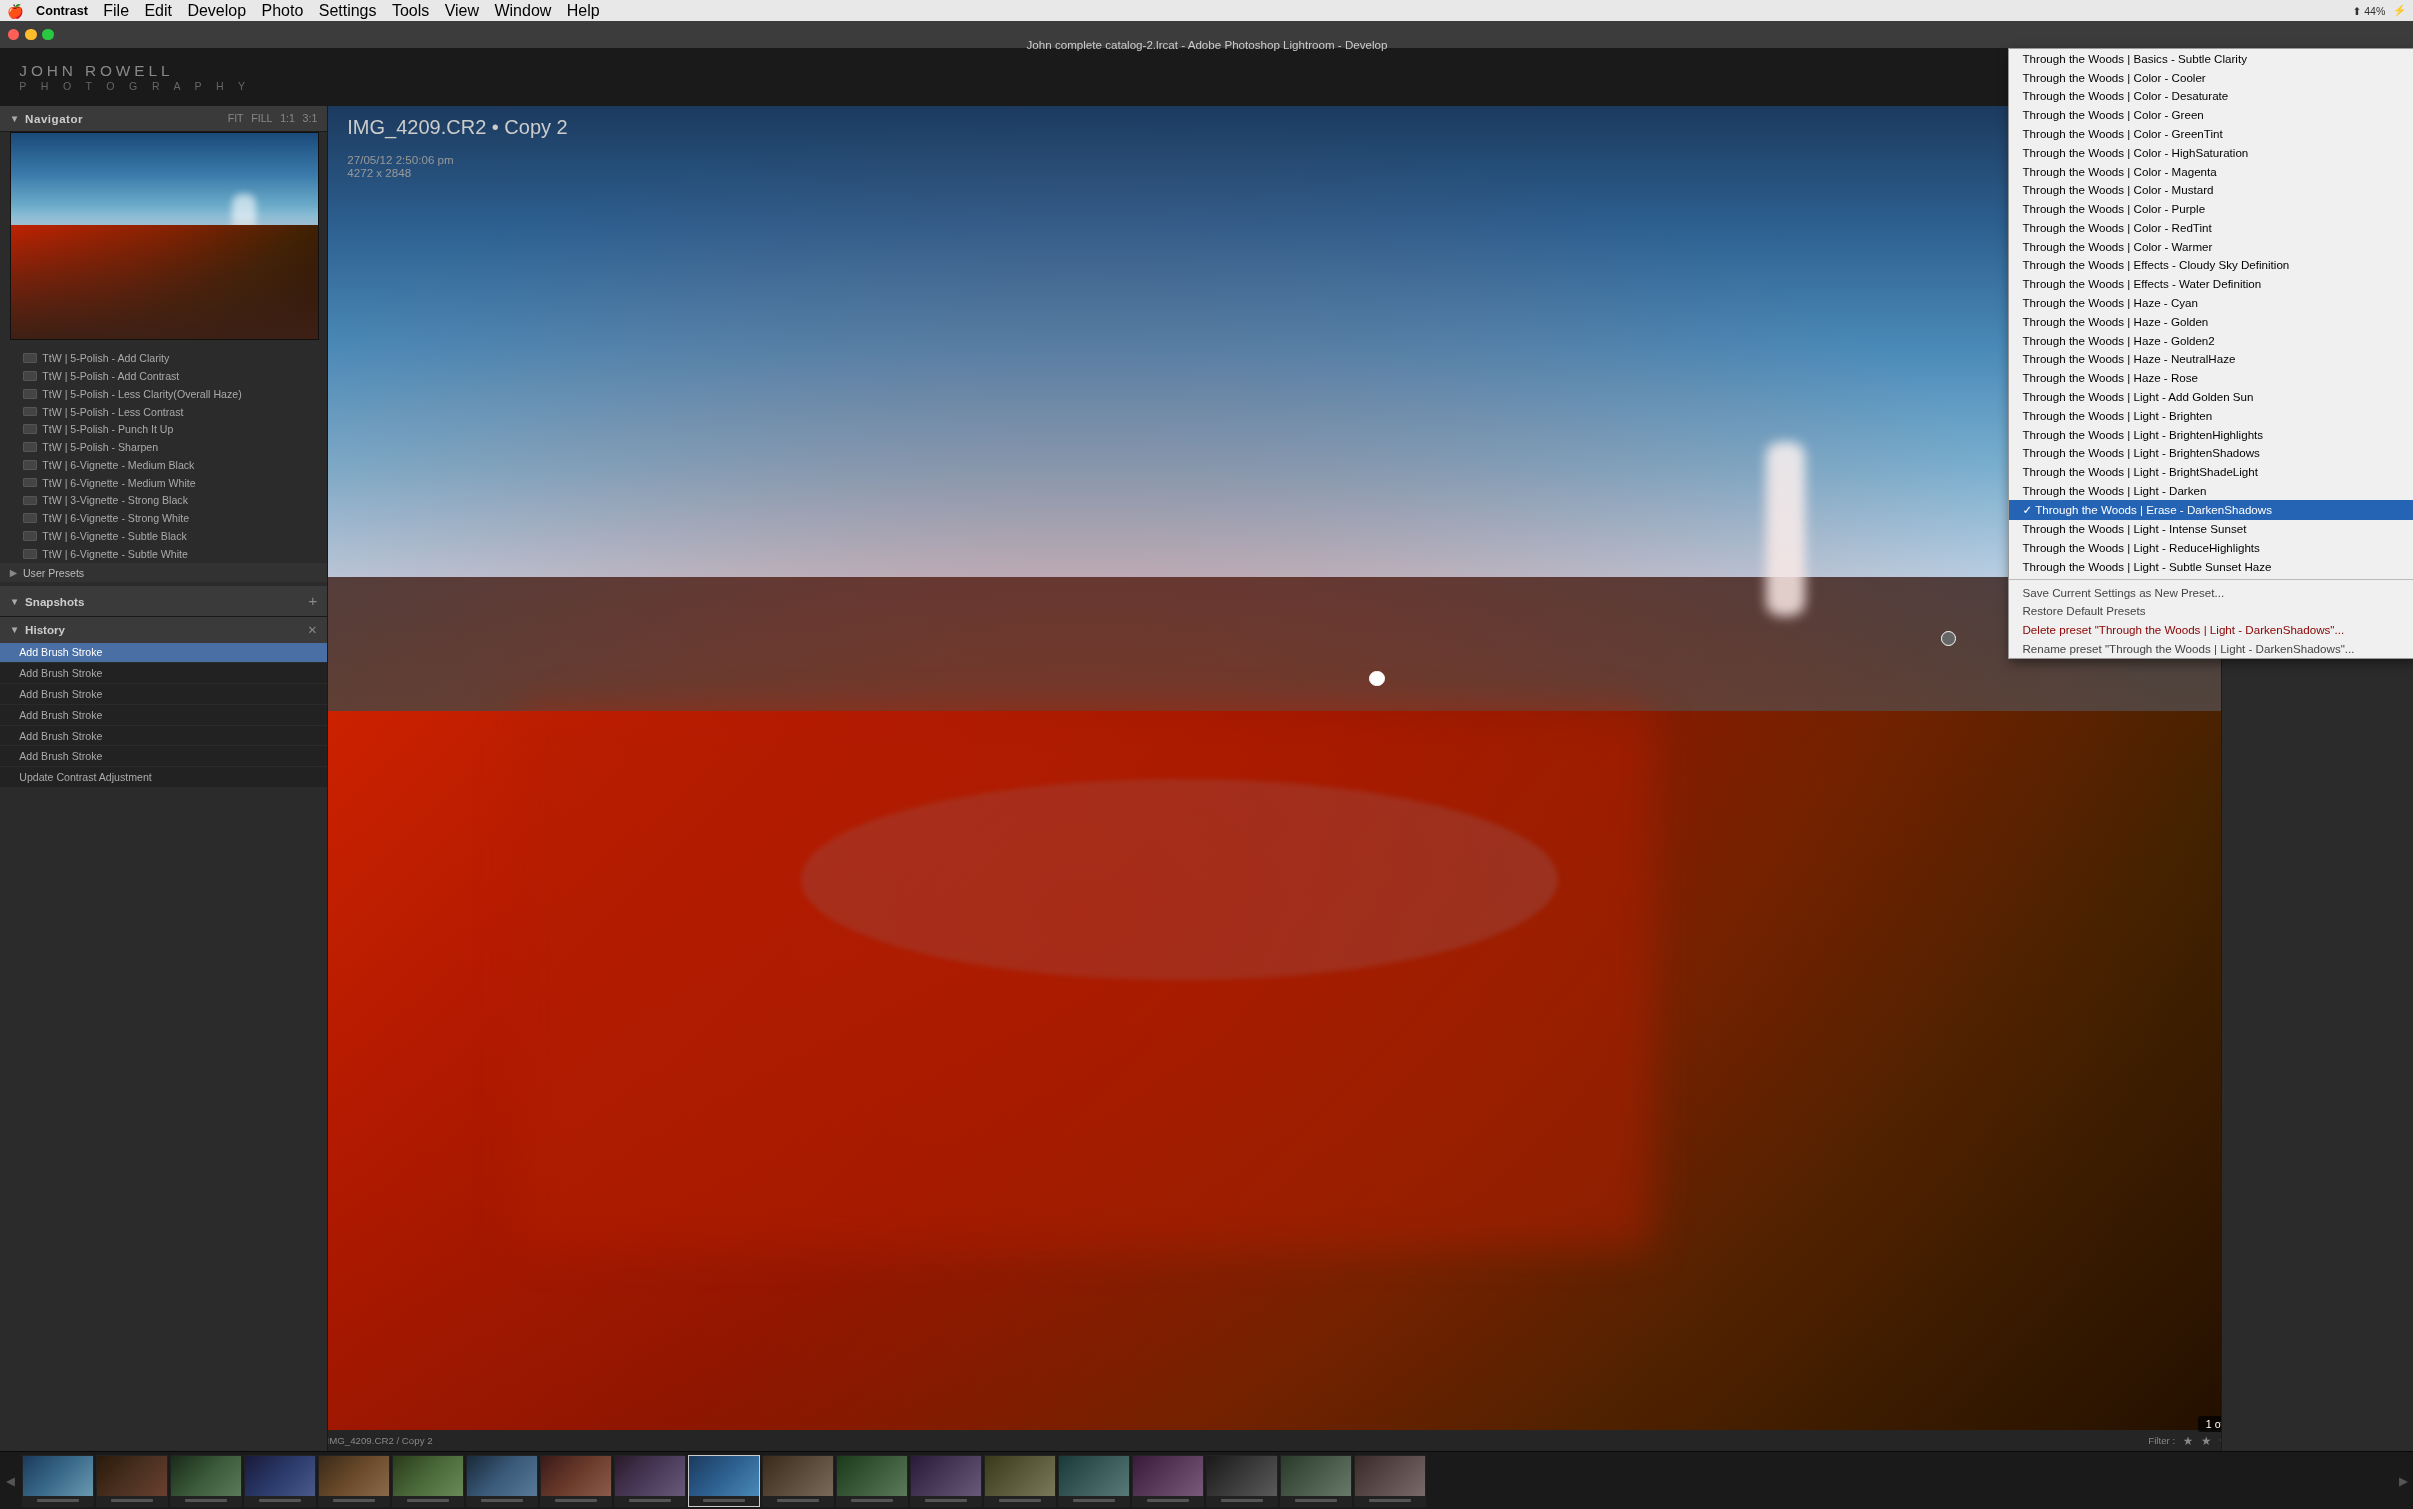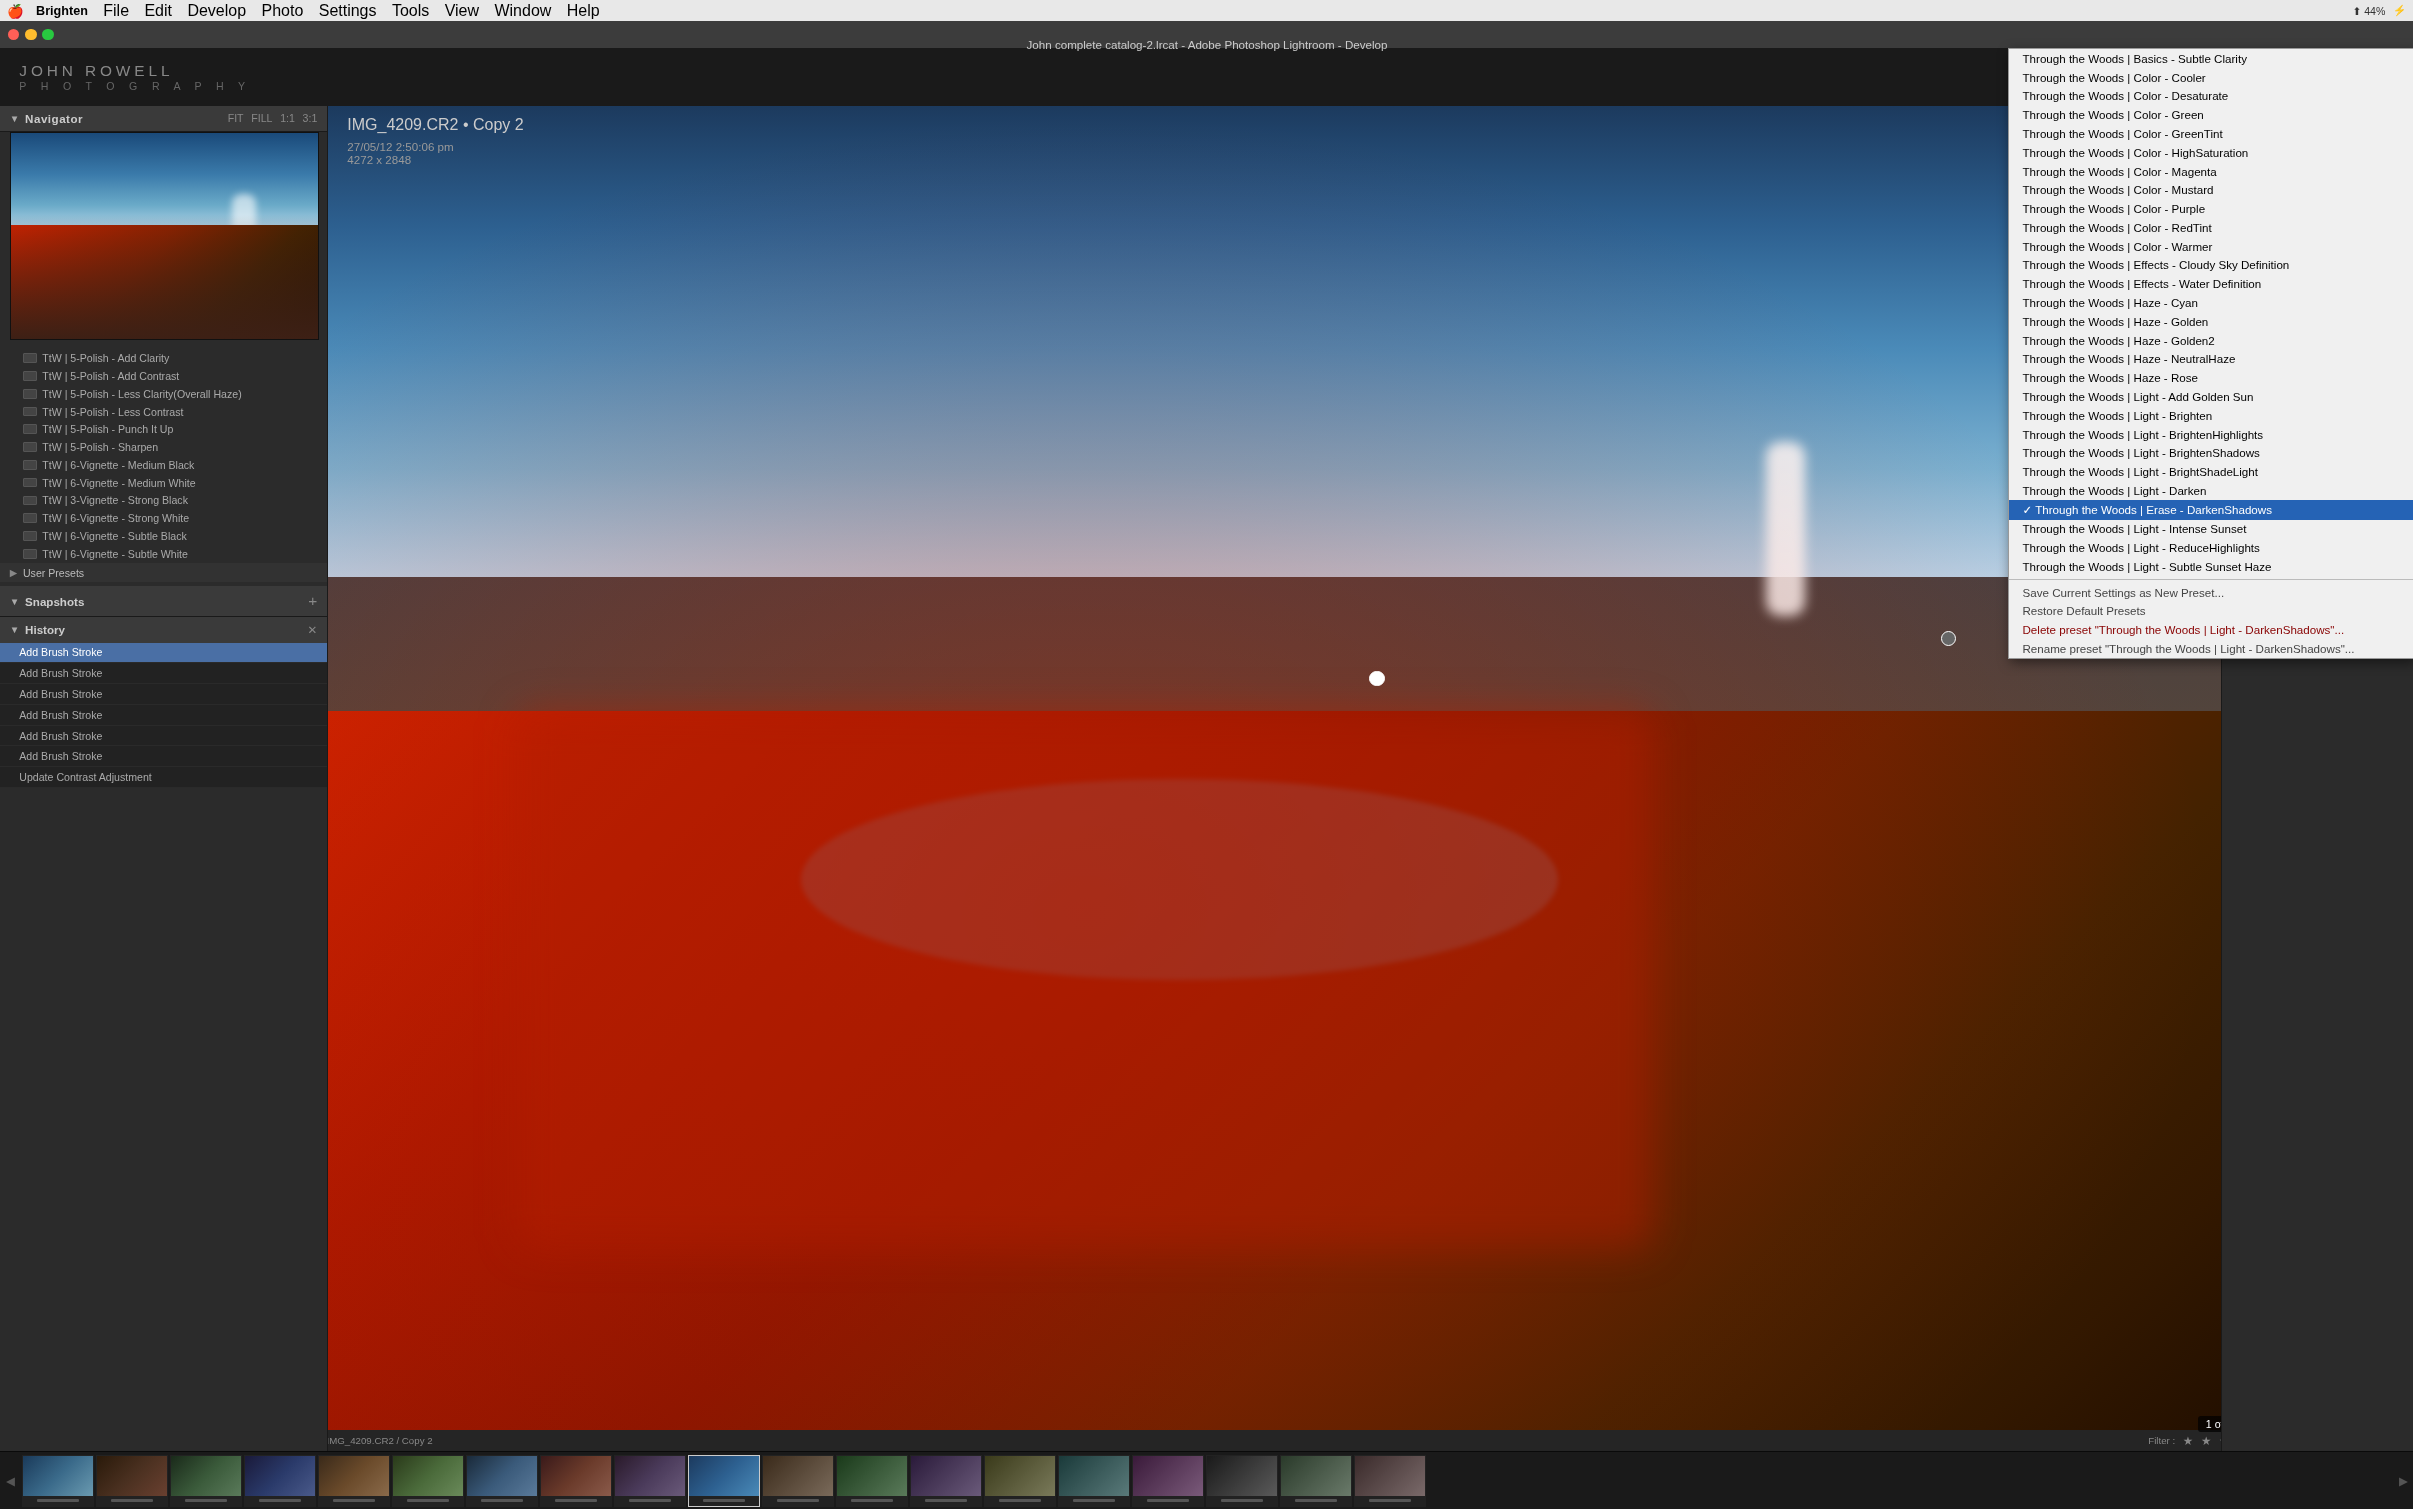--- a/index.html
+++ b/index.html
@@ -278,23 +278,23 @@
       overflow: hidden;
     }
     .image-info {
       position: absolute;
       top: 9.7px;
       left: 19.3px;
       z-index: 10;
       color: #ccc;
     }
     .image-filename {
-      font-size: 16px;
+      font-size: 20px;
       font-weight: 300;
-      margin-bottom: 6px;
+      margin-bottom: 14px;
     }
     .image-meta {
       font-size: 11.6px;
       color: #999;
     }
 
     .main-image {
       width: 100%;
       height: 100%;
       background: linear-gradient(
@@ -669,21 +669,21 @@
       background: #d4a800;
       border: 1px solid #888;
       cursor: pointer;
     }
   </style>
 </head>
 <body>
 
 <div class="menubar">
   <span class="menubar-apple">🍎</span>
-  <span class="menubar-appname">Brighten</span>
+  <span class="menubar-appname">Contrast</span>
   <div class="menubar-items">
     <span class="menubar-item">File</span>
     <span class="menubar-item">Edit</span>
     <span class="menubar-item">Develop</span>
     <span class="menubar-item">Photo</span>
     <span class="menubar-item">Settings</span>
     <span class="menubar-item">Tools</span>
     <span class="menubar-item">View</span>
     <span class="menubar-item">Window</span>
     <span class="menubar-item">Help</span>

